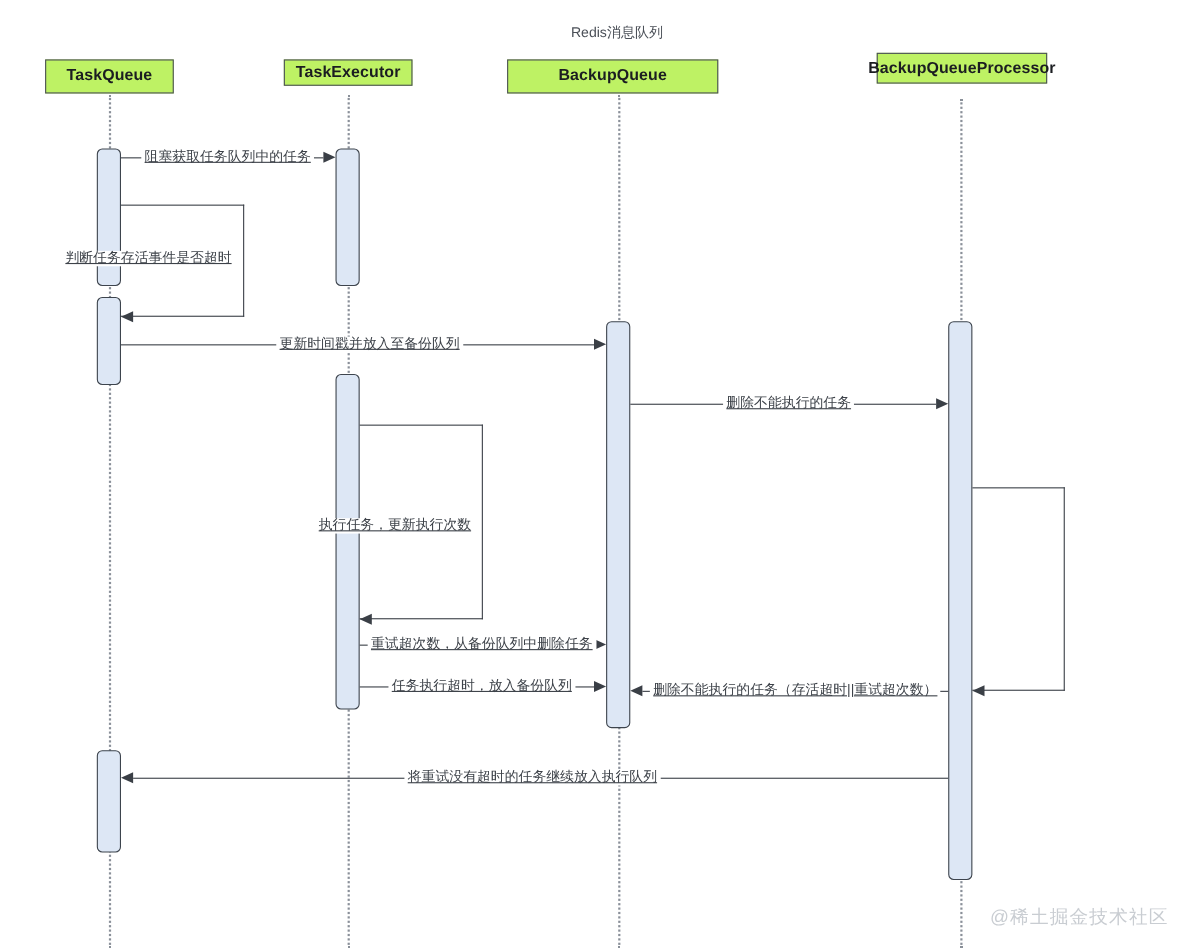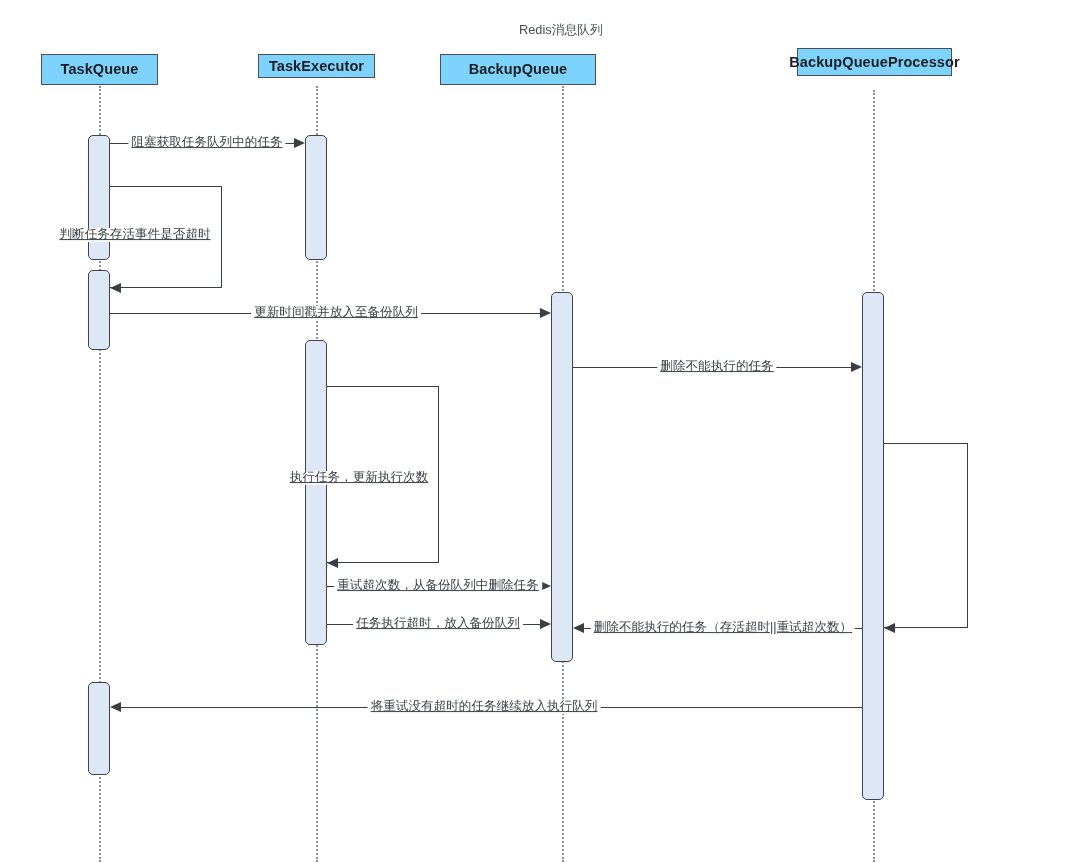--- a/index.html
+++ b/index.html
@@ -14,21 +14,21 @@
     position: relative;
     width: 1080px;
     height: 863px;
     background: #ffffff;
     overflow: hidden;
   }
   
   .participant {
     position: absolute;
     box-sizing: border-box;
-    background: #7dd3fc;
+    background: #bef264;
     border: 1.6px solid #4a4f57;
     display: flex;
     align-items: center;
     justify-content: center;
     text-align: center;
     font-size: 14.5px;
     font-weight: 700;
     color: #1b1d21;
     line-height: 1.12;
     padding: 2px 4px;
@@ -112,21 +112,21 @@
 
   <div class="lifeline" style="left:99px;  top:86px; height:776px;"></div>
   <div class="lifeline" style="left:316px; top:86px; height:776px;"></div>
   <div class="lifeline" style="left:562px; top:86px; height:776px;"></div>
   <div class="lifeline" style="left:873px; top:90px; height:772px;"></div>
 
   <div class="participant" style="left:41px; top:54px; width:117px; height:31px;">TaskQueue</div>
 
   <div class="participant" style="left:258px; top:54px; width:117px; height:24px;">TaskExecutor</div>
 
-  <div class="participant" style="left:440px; top:54px; width:156px; height:31px;">BackupQueue</div>
+  <div class="participant" style="left:461px; top:54px; width:192px; height:31px;">BackupQueue</div>
 
   <div class="participant" style="left:797px; top:48px; width:155px; height:28px;">BackupQueueProcessor</div>
 
   <div class="activation" style="left:88px;  top:135px; height:125px;"></div>
   <div class="activation" style="left:305px; top:135px; height:125px;"></div>
   <div class="activation" style="left:88px;  top:270px; height:80px;"></div>
   <div class="activation" style="left:551px; top:292px; height:370px;"></div>
   <div class="activation" style="left:862px; top:292px; height:508px;"></div>
   <div class="activation" style="left:305px; top:340px; height:305px;"></div>
   <div class="activation" style="left:88px;  top:682px; height:93px;"></div>
@@ -163,14 +163,15 @@
   <div class="msg-label" style="left:438px; top:624px;">任务执行超时，放入备份队列</div>
 
   <div class="msg-line" style="left:584px; top:628px; width:278px;"></div>
   <div class="arrow-head left" style="left:573px; top:622.5px;"></div>
   <div class="msg-label" style="left:723px; top:628px;">删除不能执行的任务（存活超时||重试超次数）</div>
 
   <div class="msg-line" style="left:121px; top:707px; width:741px;"></div>
   <div class="arrow-head left" style="left:110px; top:701.5px;"></div>
   <div class="msg-label" style="left:484px; top:707px;">将重试没有超时的任务继续放入执行队列</div>
 
+  <div class="watermark" style="left:900px; top:822px;">@稀土掘金技术社区</div>
 
 </div>
 
 </body></html>

